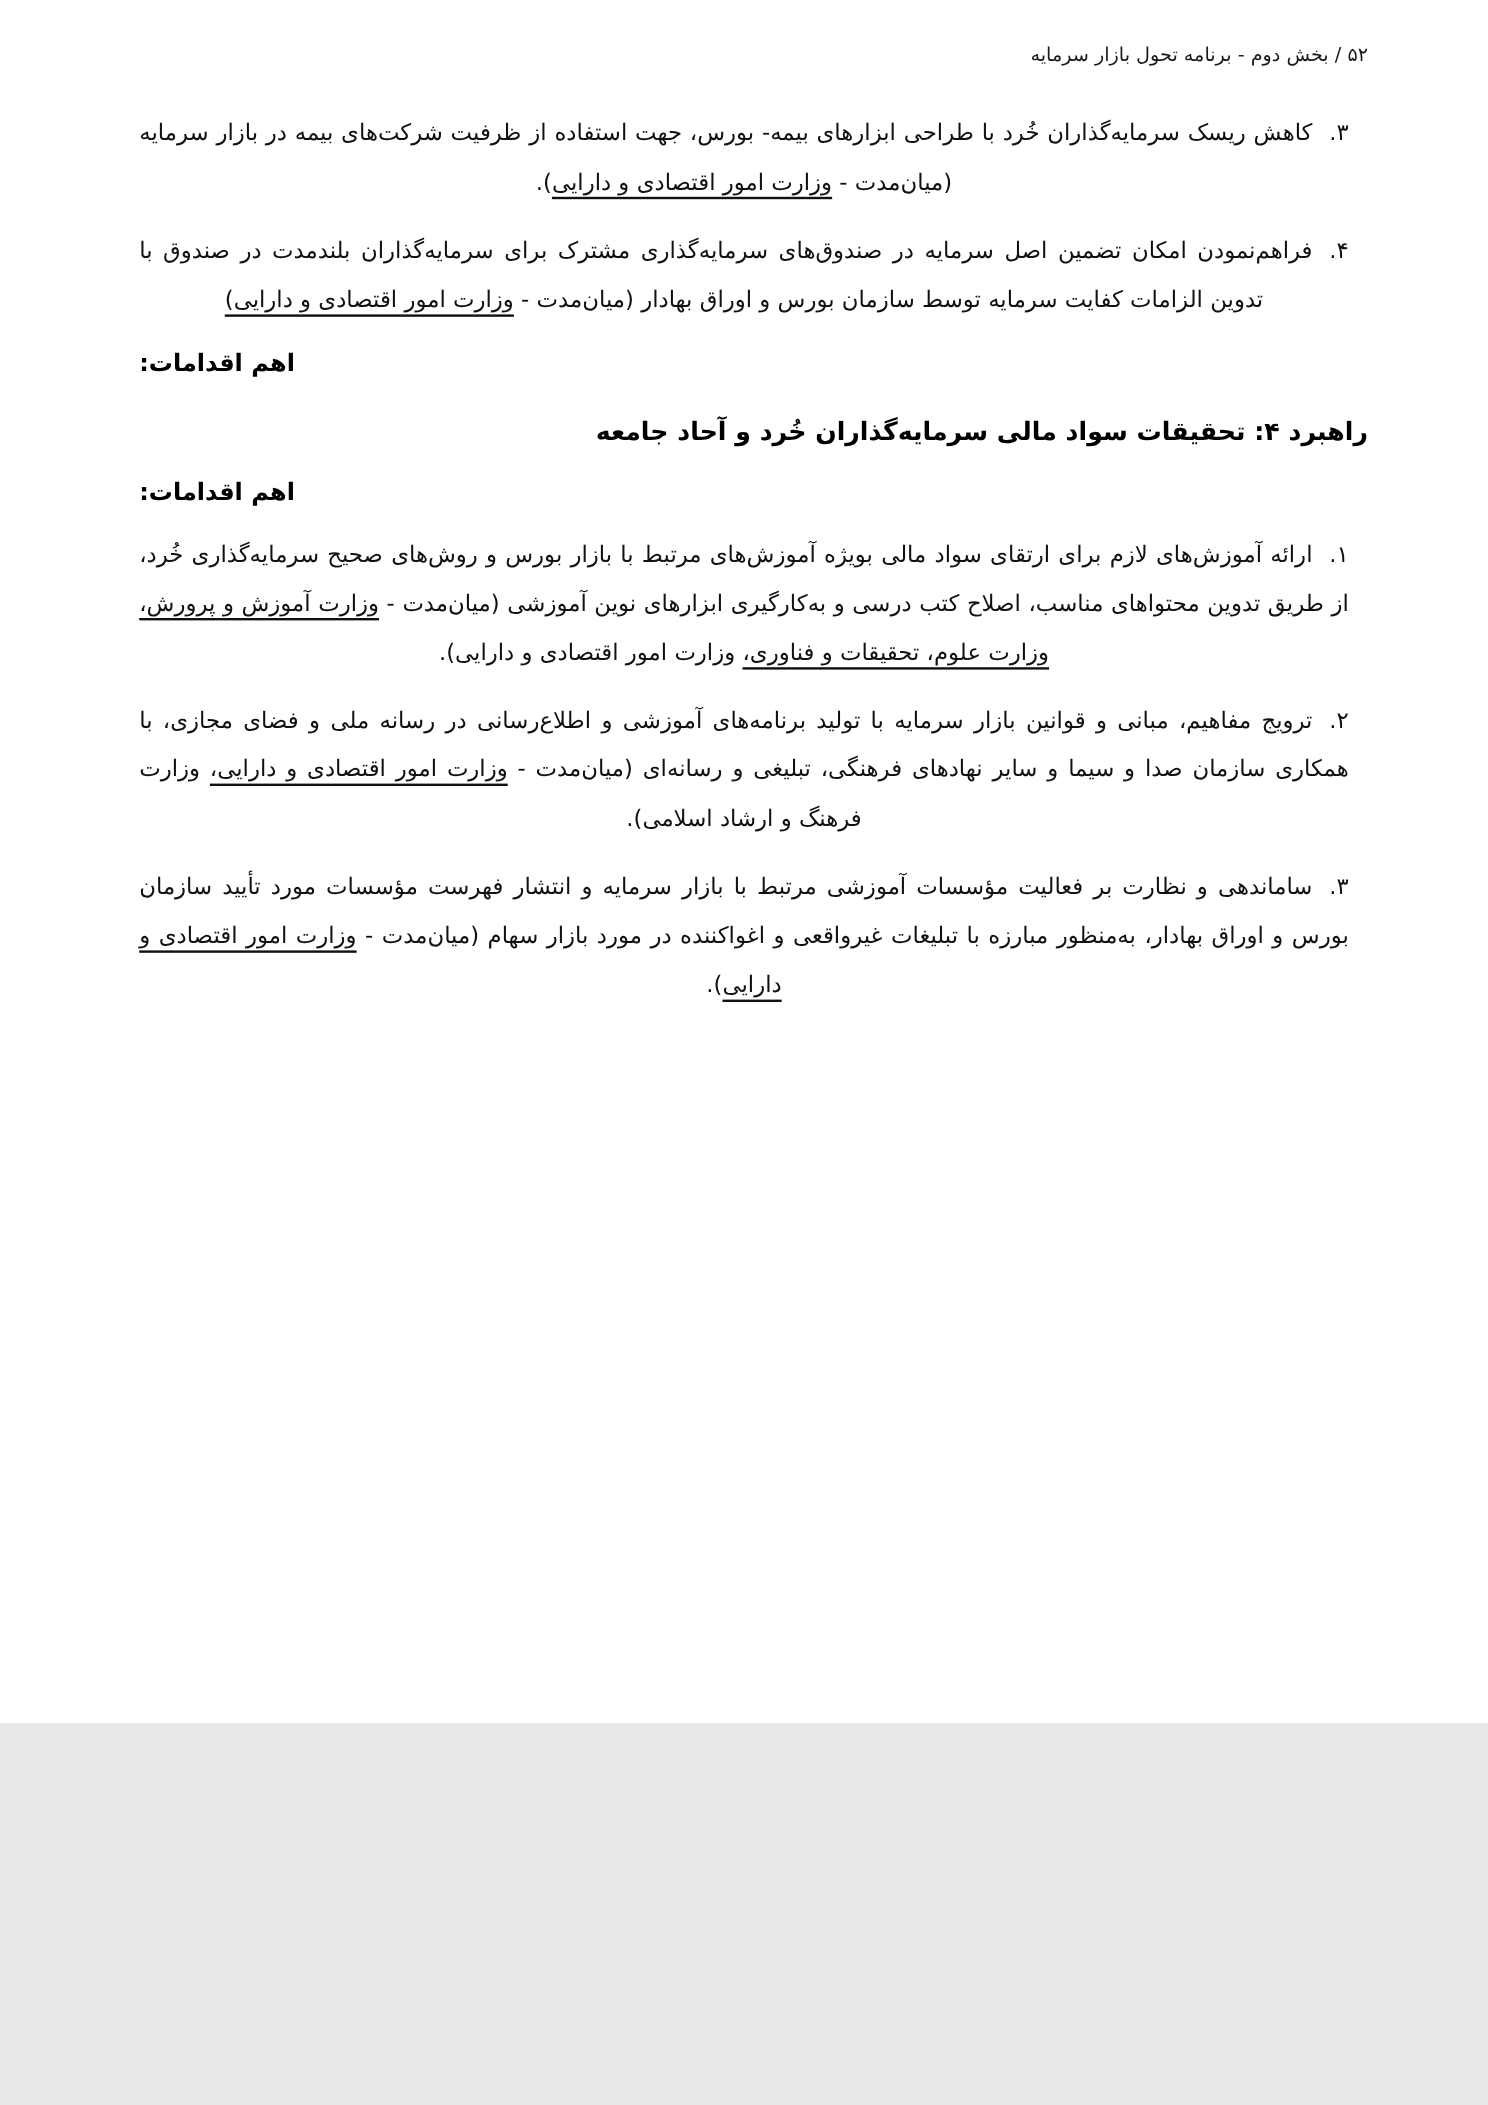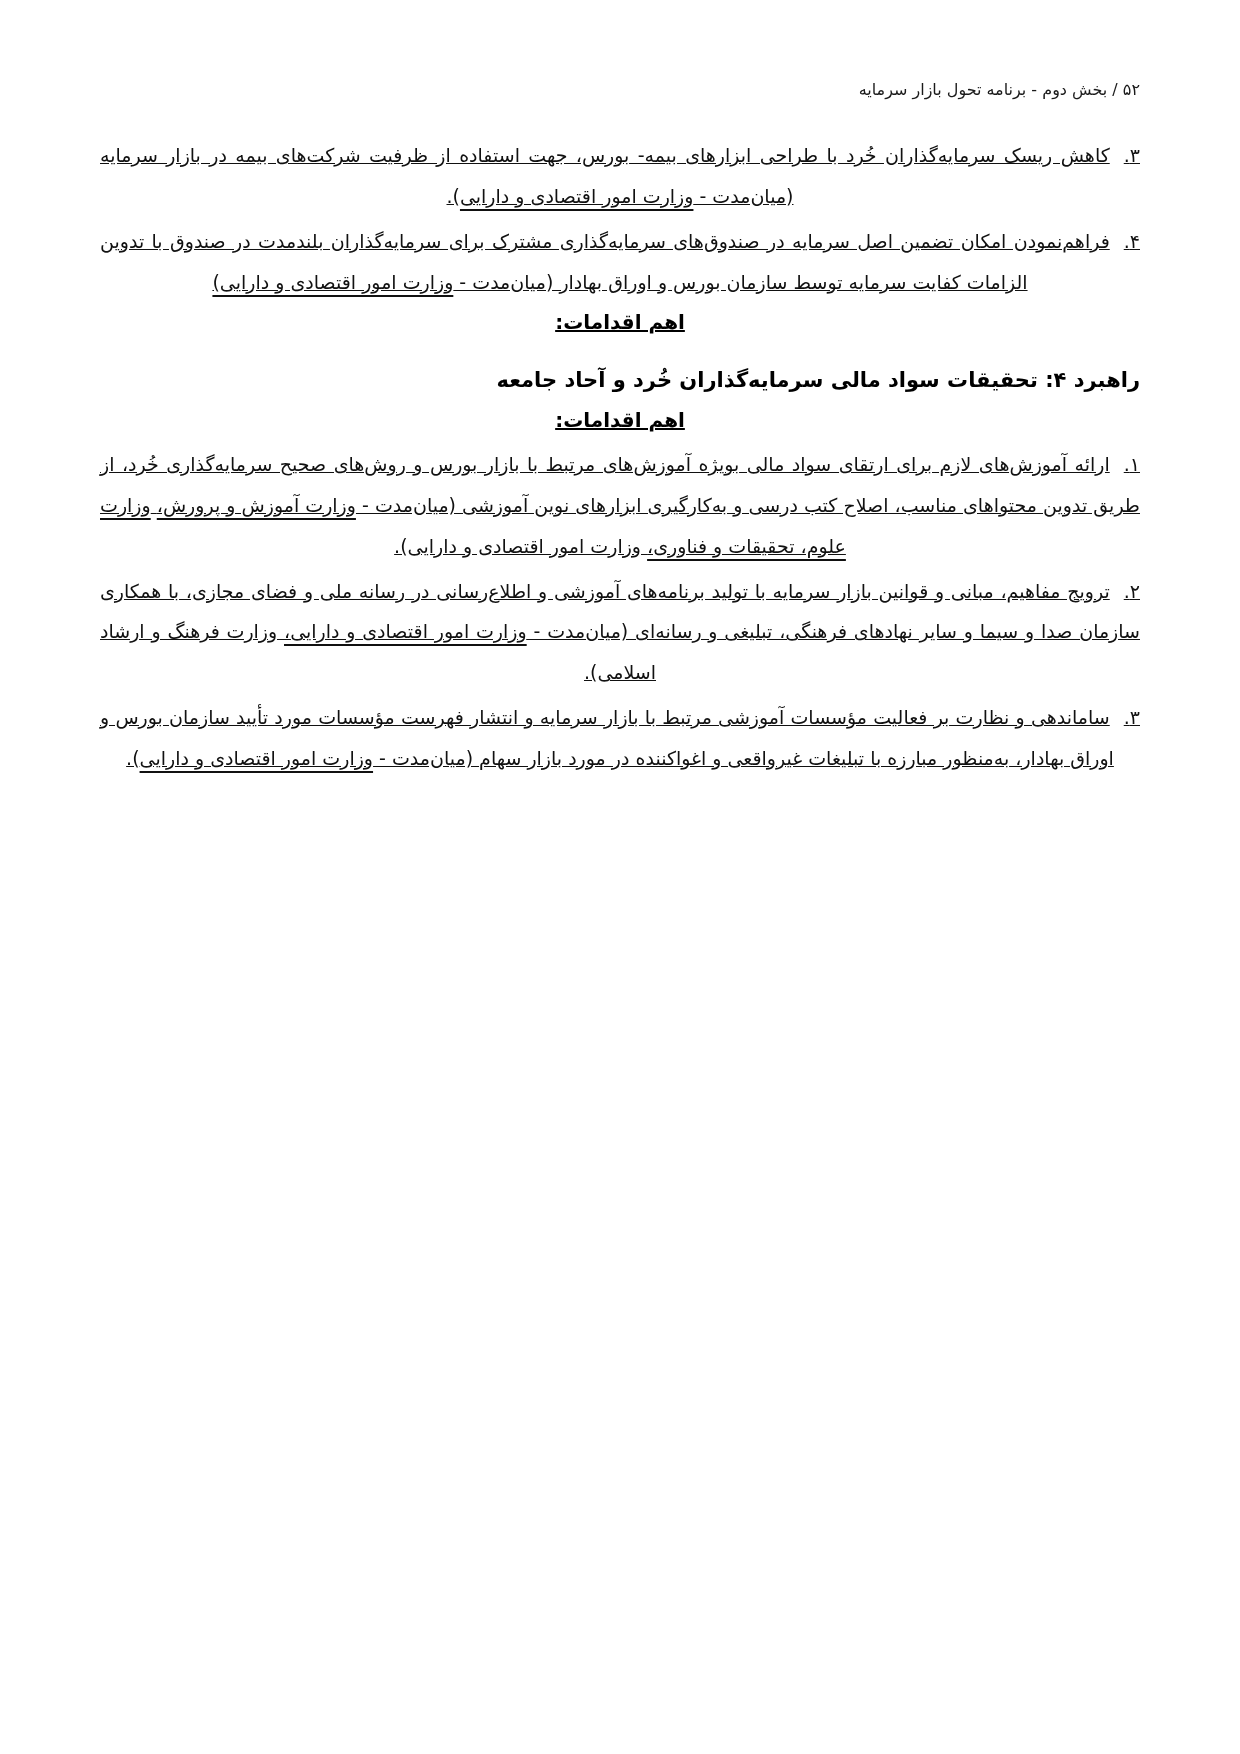--- a/index.html
+++ b/index.html
@@ -1,34 +1,34 @@
 <!DOCTYPE html>
 <html><head>
 <meta charset="utf-8">
 <style>
   html, body { margin: 0; padding: 0; background: #e8e8e8; }
   .page {
     width: 1240px;
-    height: 1754px;
+    height: 1436px;
     margin: 0 auto;
     background: #ffffff;
     box-sizing: border-box;
-    padding: 80px 100px 0 100px;
+    padding: 36px 100px 0 100px;
     direction: rtl;
     font-family: "DejaVu Sans", sans-serif;
     color: #111111;
     overflow: hidden;
   }
   .hdr {
     text-align: right;
     font-size: 16px;
     color: #1a1a1a;
     margin-bottom: 36px;
   }
-  p { margin: 0; text-decoration: underline; }
+  p { margin: 16px; }
   .item {
     font-size: 19px;
     line-height: 2.15;
     margin-bottom: 4px;
   }
   .just {
     text-align: justify;
     text-align-last: center;
   }
   .oneline {
@@ -49,21 +49,21 @@
     line-height: 1.6;
     text-align: right;
     margin-top: 26px;
     margin-bottom: 6px;
     color: #000000;
   }
   .actions {
     font-weight: bold;
     font-size: 20px;
     line-height: 1.6;
-    text-align: center;
+    text-align: left;
     margin-bottom: 8px;
     color: #000000;
   }
   .listsec { margin: 0; }
 </style>
 </head>
 <body>
 
 <div class="page" dir="rtl" lang="fa">
 

